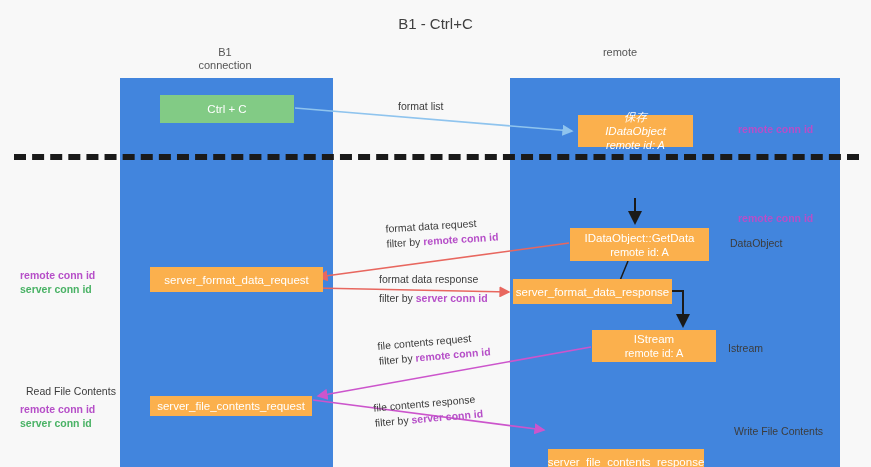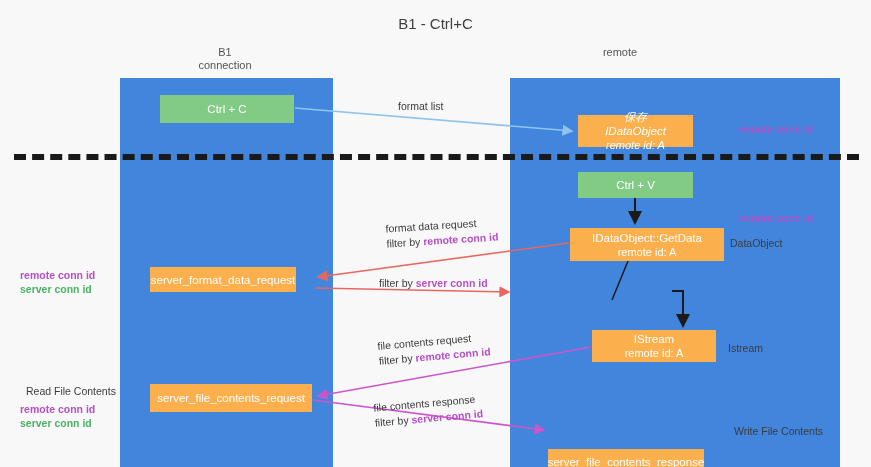--- a/index.html
+++ b/index.html
@@ -44,25 +44,25 @@
     color:#ffffff;font-size:11.5px;line-height:14px;text-align:center;
     padding:2px 19px;
   }
   .node.green{background:#82cb85;}
   .node.orange{background:#fbb04d;}
   .node .l2{font-size:11px;}
 
   #n-ctrlc{left:160px;top:95px;width:134px;height:28px;}
   #n-save-ido{left:578px;top:115px;width:115px;height:32px;font-style:italic;}
   #n-ctrlv{left:578px;top:172px;width:115px;height:26px;}
-  #n-getdata{left:570px;top:228px;width:154px;height:33px;}
-  #n-sfdreq{left:150px;top:267px;width:146px;height:25px;}
+  #n-getdata{left:570px;top:228px;width:139px;height:33px;}
+  #n-sfdreq{left:150px;top:267px;width:173px;height:25px;}
   #n-sfdresp{left:513px;top:279px;width:159px;height:25px;}
   #n-istream{left:592px;top:330px;width:124px;height:32px;}
-  #n-sfcreq{left:150px;top:384px;width:162px;height:28px;}
+  #n-sfcreq{left:150px;top:396px;width:162px;height:20px;}
   #n-sfcresp{left:548px;top:417px;width:156px;height:26px;margin-top:32px;}
 
   
   .cap{
     position:absolute;font-size:10.5px;line-height:15px;color:#3c3c3c;
     white-space:nowrap;
   }
   .cap .purple{color:#b64fc8;font-weight:bold;}
 
   #cap-formatlist{left:398px;top:99px;}
@@ -149,33 +149,33 @@
 
   <div class="node green" id="n-ctrlc">
     <div>Ctrl + C</div>
   </div>
 
   <div class="node orange" id="n-save-ido">
     <div>保存IDataObject</div>
     <div class="l2">remote id: A</div>
   </div>
 
-  <div class="node green" id="n-ctrlv">
-    <div>Ctrl + V</div>
-  </div>
 
   <div class="node orange" id="n-getdata">
     <div>IDataObject::GetData</div>
     <div class="l2">remote id: A</div>
   </div>
 
   <div class="node orange" id="n-sfdreq">
     <div>server_format_data_request</div>
   </div>
 
+  <div class="node orange" id="n-sfdresp">
+    <div>server_format_data_response</div>
+  </div>
 
   <div class="node orange" id="n-istream">
     <div>IStream</div>
     <div class="l2">remote id: A</div>
   </div>
 
   <div class="node orange" id="n-sfcreq">
     <div>server_file_contents_request</div>
   </div>
 
@@ -188,20 +188,21 @@
   </div>
 
   <div class="cap" id="cap-fdreq">
     <div>format data request</div>
     <div>
       <span>filter by </span><span class="purple">remote conn id</span>
     </div>
   </div>
 
   <div class="cap" id="cap-fdresp">
+    <div>format data response</div>
     <div style="margin-top:4px;">
       <span>filter by </span><span class="purple">server conn id</span>
     </div>
   </div>
 
   <div class="cap" id="cap-fcreq">
     <div>file contents request</div>
     <div>
       <span>filter by </span><span class="purple">remote conn id</span>
     </div>

